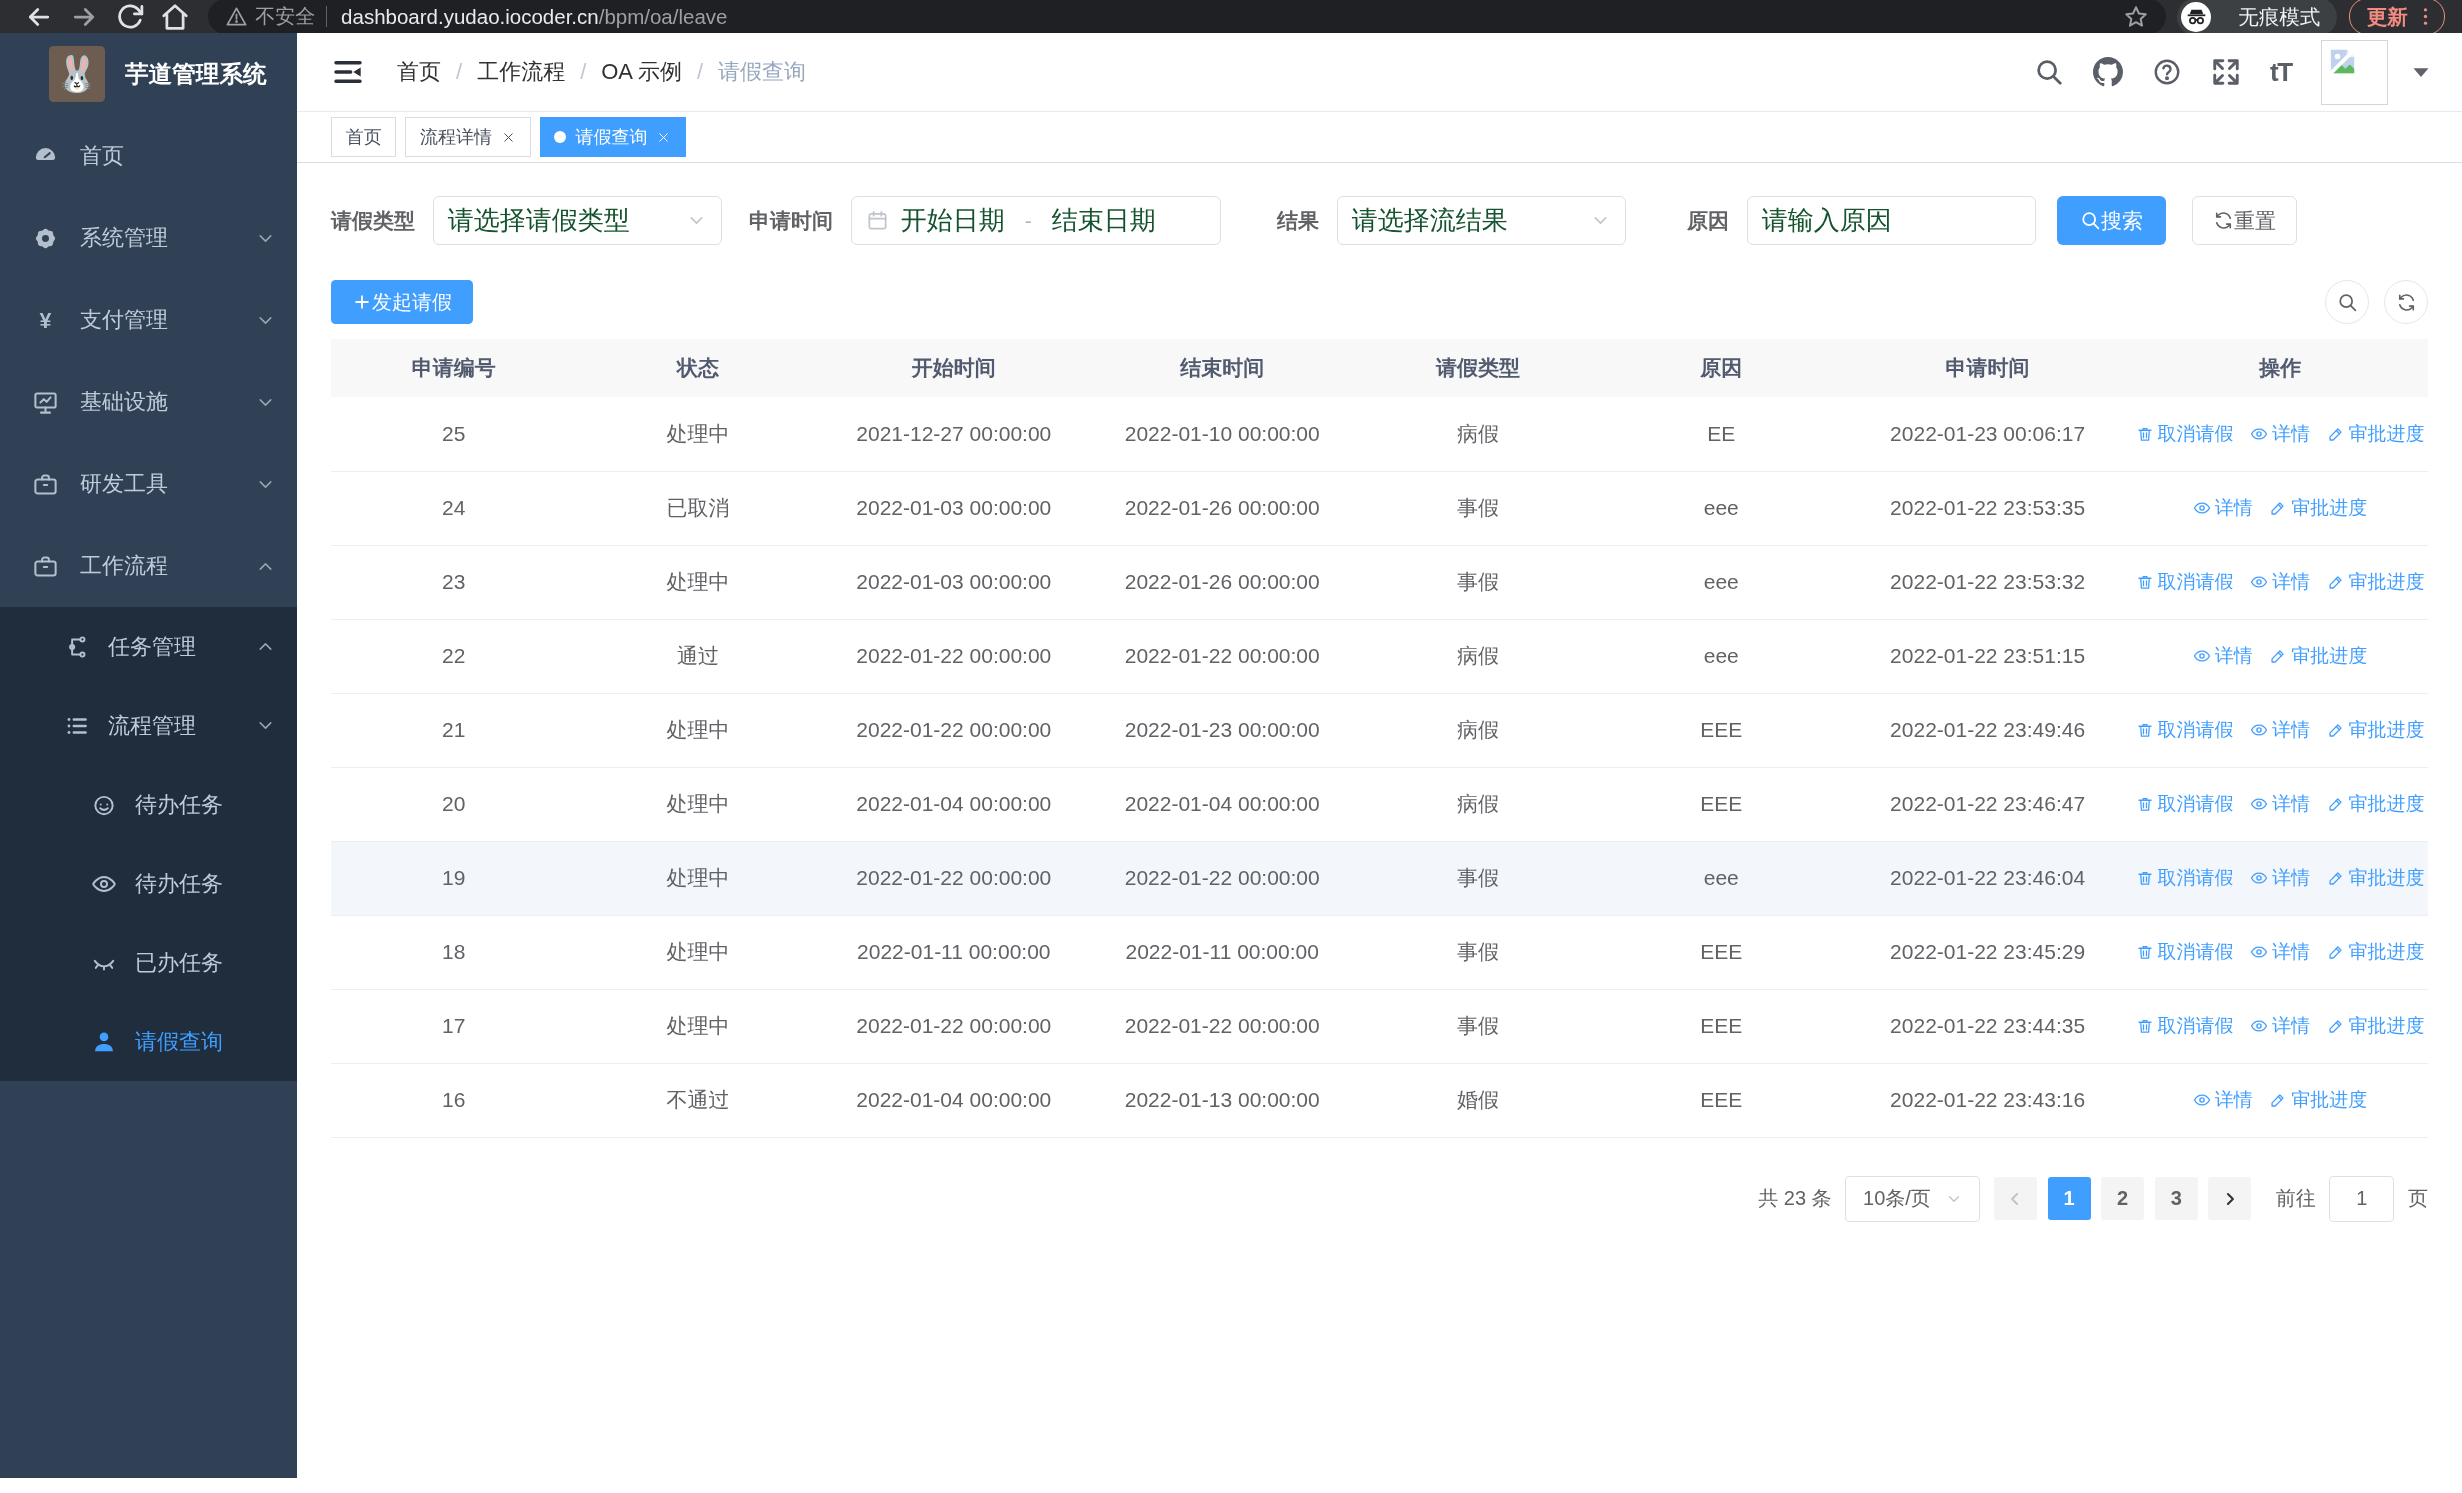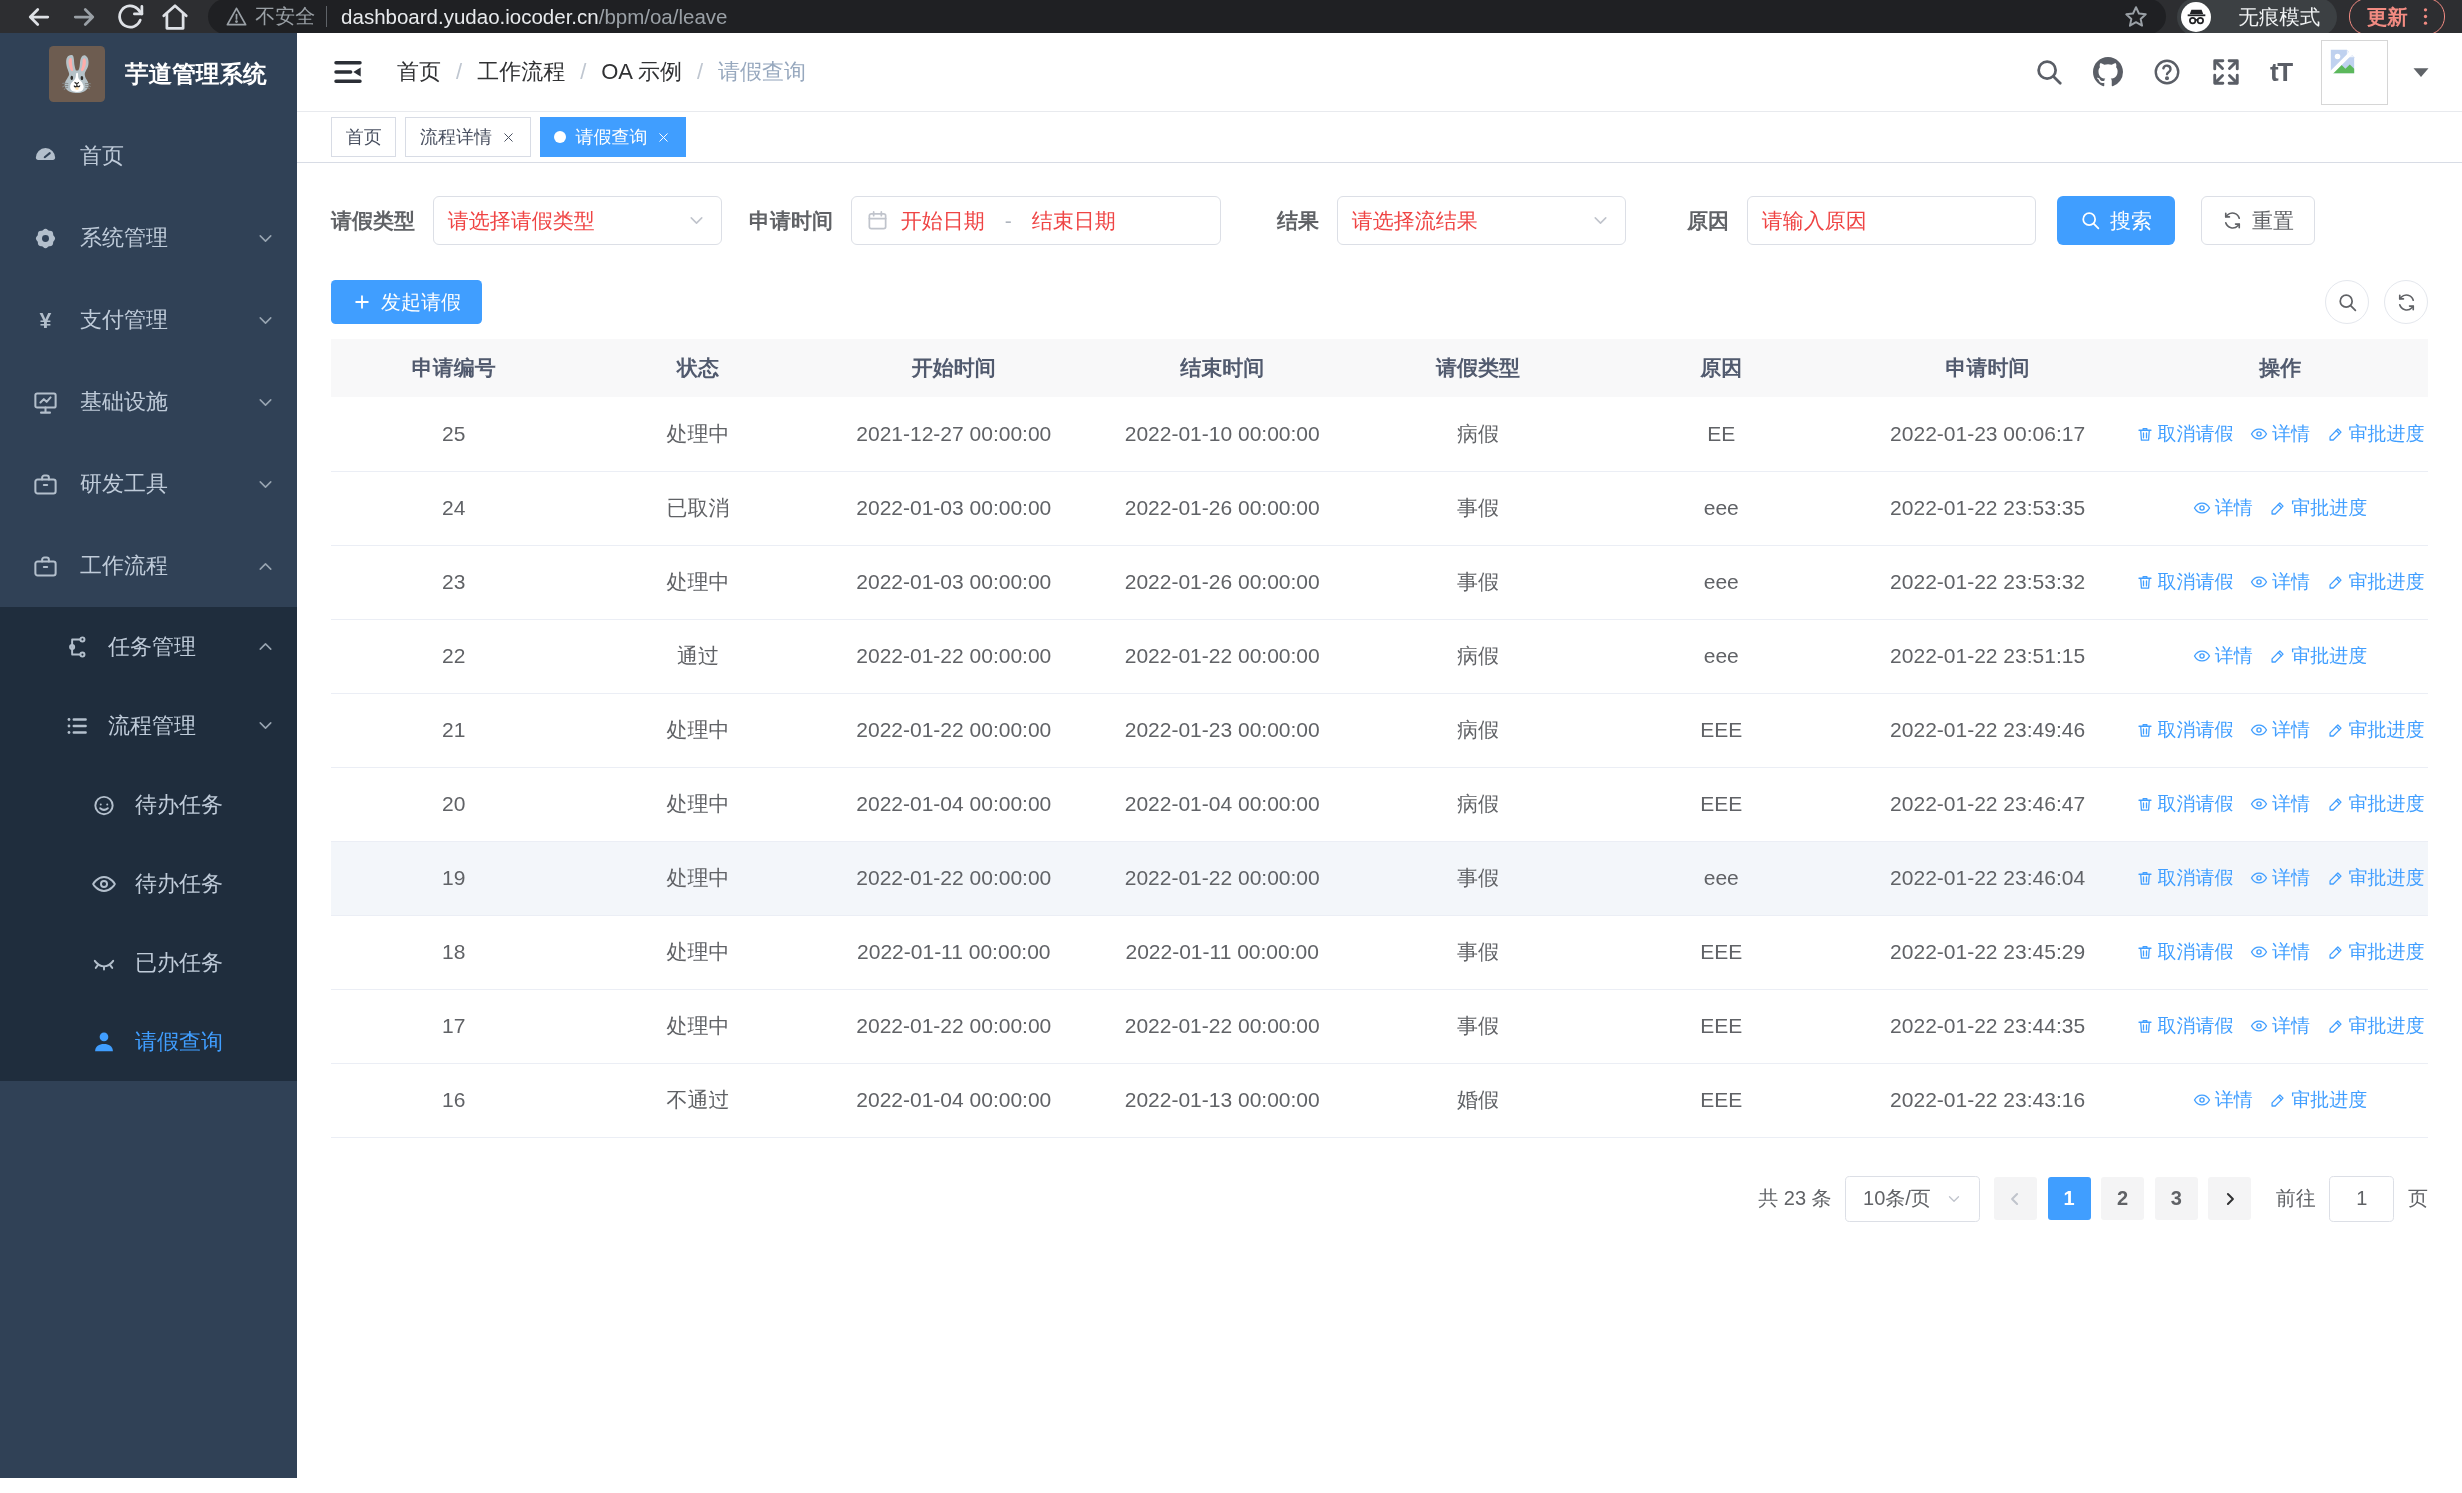--- a/index.html
+++ b/index.html
@@ -63,29 +63,29 @@
   .tab .tdot { width:12px; height:12px; border-radius:50%; background:#fff; display:none; }
   .tab .close { width:15px; height:15px; }
   .tab.active { background:#409eff; border-color:#409eff; color:#fff; }
   .tab.active .tdot { display:block; }
 
   
   .content { padding:33px 34px 0; flex:1; }
   .filters { display:flex; align-items:center; font-size:21px; color:#606266; margin-bottom:35px; }
   .f-label { font-weight:700; margin-right:18px; white-space:nowrap; }
   .ibox { height:49px; border:0.8px solid #dcdfe6; border-radius:6px; background:#fff; display:flex; align-items:center; padding:0 13.7px; }
-  .ph { color:#ef4444; font-size:21px; }
+  .ph { color:#14532d; font-size:26px; }
   .sel { width:289px; justify-content:space-between; }
   .sel .chev { width:21px; height:21px; color:#c0c4cc; }
   .g1 { margin-right:27px; } .g2 { margin-right:56px; } .g3 { margin-right:61px; } .g4 { margin-right:21px; }
   .fgroup { display:flex; align-items:center; }
   .drange { width:370px; }
   .drange .cal { width:23px; height:23px; color:#c0c4cc; margin-right:12px; }
   .drange .dsep { color:#aeb4bd; margin:0 20px; }
-  .btn { display:flex; align-items:center; justify-content:center; gap:9px; border-radius:6px; font-size:21px; cursor:pointer; white-space:nowrap; }
+  .btn { display:flex; align-items:center; justify-content:center; border-radius:6px; font-size:21px; cursor:pointer; white-space:nowrap; }
   .btn .icon { width:21px; height:21px; }
   .btn-search { background:#409eff; color:#fff; height:49px; padding:0 23px; margin-right:26px; }
   .btn-reset { background:#fff; color:#606266; border:0.8px solid #dcdfe6; height:49px; padding:0 20px; }
 
   .toolbar-row { display:flex; align-items:center; margin-bottom:15px; }
   .btn-create { background:#409eff; color:#fff; height:44px; padding:0 21px; border-radius:4.6px; font-size:20px; }
   .btn-create .icon { width:20px; height:20px; }
   .circle-group { margin-left:auto; display:flex; gap:15px; }
   .circle-btn { width:44px; height:44px; border-radius:50%; border:1.5px solid #e4e7ed; background:#fff; color:#606266; display:flex; align-items:center; justify-content:center; cursor:pointer; }
   .circle-btn .icon { width:21px; height:21px; }

